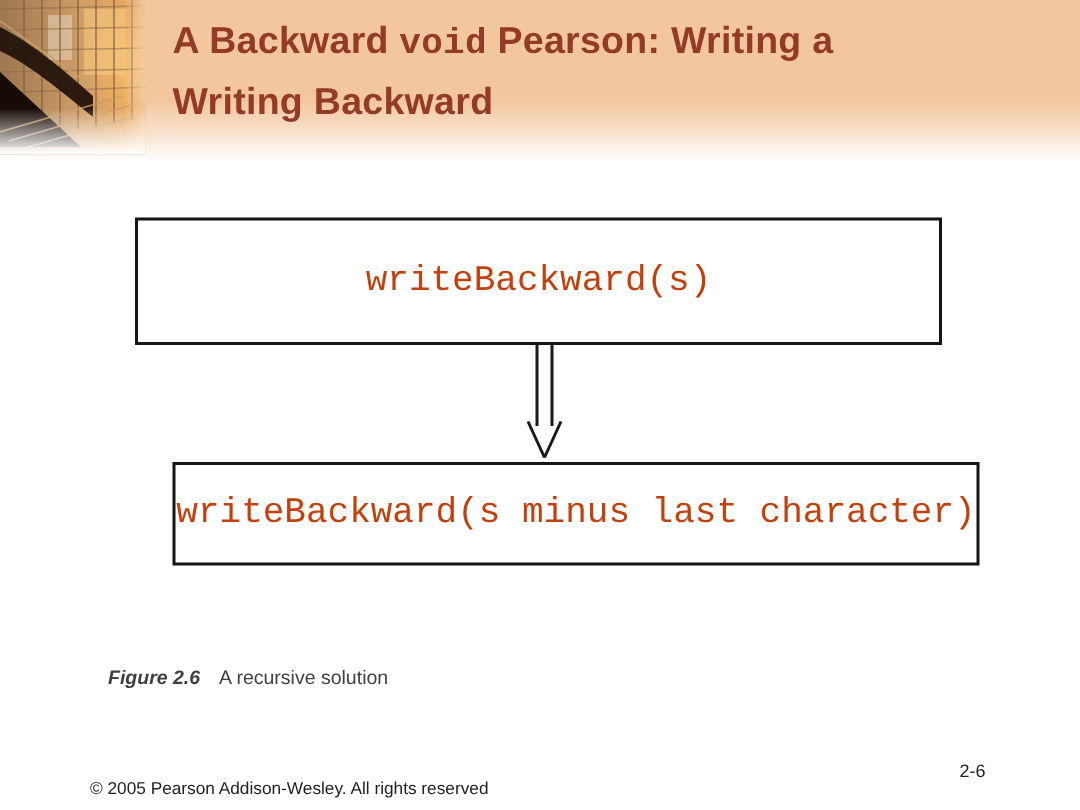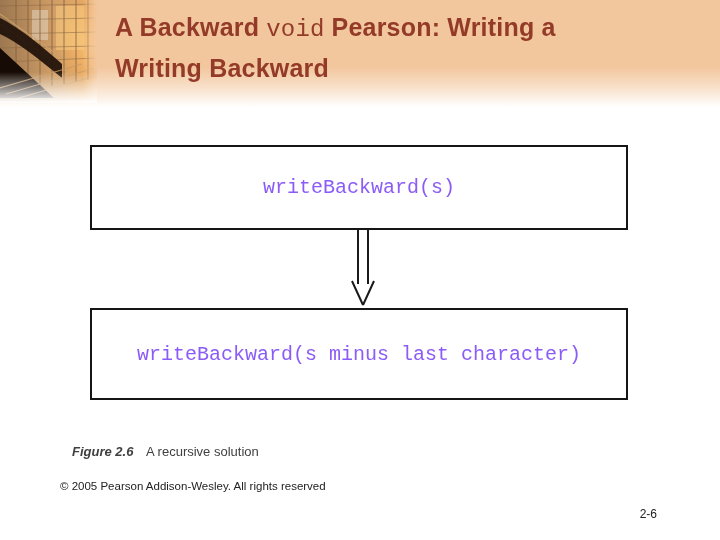--- a/index.html
+++ b/index.html
@@ -36,43 +36,43 @@
     left: 115px; top: 8px;
     width: 590px;
     font-size: 25px;
     font-weight: bold;
     line-height: 38px;
     color: var(--title-color);
     letter-spacing: 0.2px;
   }
   .title-code {
     font-family: "Liberation Mono", monospace;
-    font-weight: normal;
+    font-weight: bold;
     padding: 0 7px;
     font-size: 24px;
   }
 
   
   .diagram-box {
     position: absolute;
     left: 90px;
     width: 538px;
     box-sizing: border-box;
     border: 2px solid var(--box-border);
     background: #ffffff;
     display: flex;
     align-items: center;
     justify-content: center;
   }
   .box-top    { top: 145px; height: 85px; }
-  .box-bottom { top: 308px; height: 92px; }
+  .box-bottom { top: 308px; height: 69px; margin-left: 25px; }
   .box-label {
     font-family: "Liberation Mono", monospace;
-    font-size: 20px;
-    color: #8b5cf6;
+    font-size: 24px;
+    color: #c2410c;
     white-space: pre;
   }
   .arrow-wrap {
     position: absolute;
     left: 347px; top: 229px;
     width: 32px; height: 79px;
   }
 
   
   .figure-caption {
@@ -82,21 +82,21 @@
     color: #404040;
   }
   .figure-label {
     font-weight: bold;
     font-style: italic;
   }
   .figure-text { margin-left: 9px; }
 
   .footer-copyright {
     position: absolute;
-    left: 60px; top: 480px;
+    left: 60px; top: 520px;
     font-size: 11.5px;
     color: #222222;
   }
   .footer-page {
     position: absolute;
     right: 63px; top: 507px;
     font-size: 12px;
     color: #222222;
   }
 </style>

